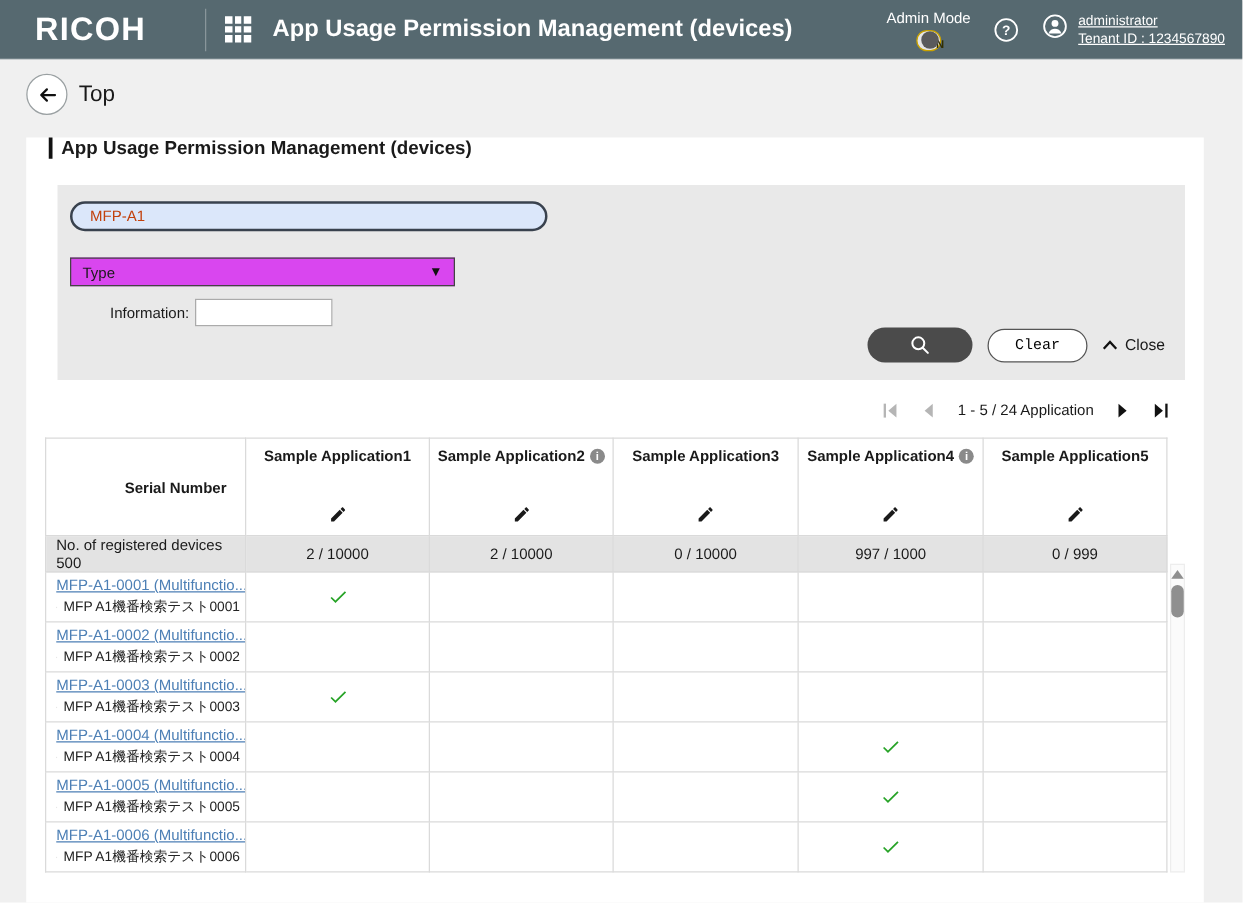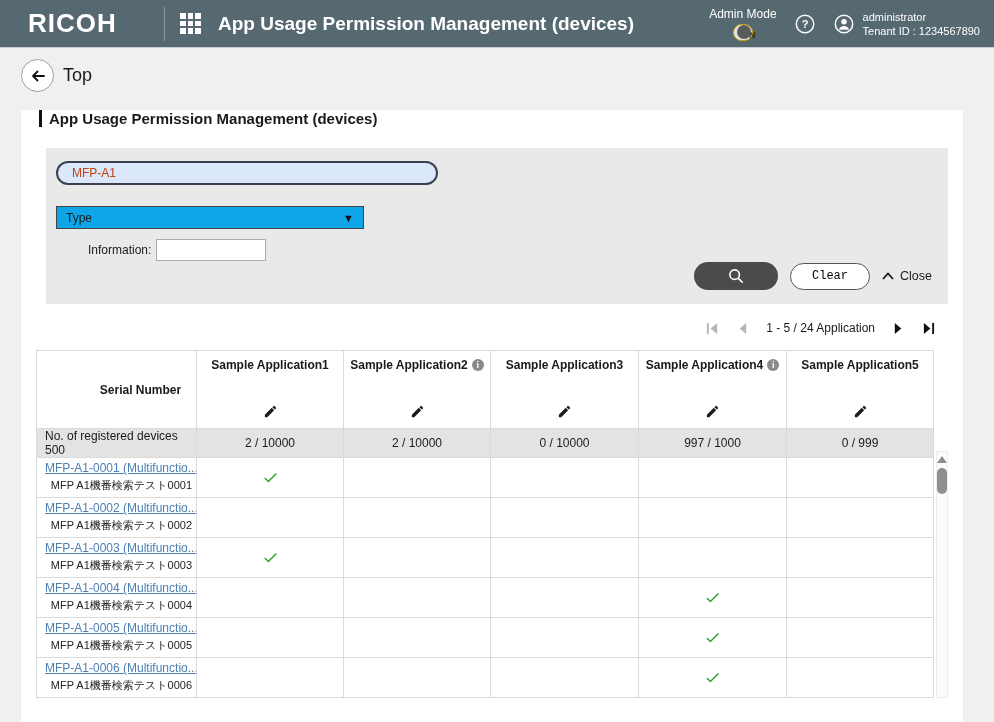--- a/index.html
+++ b/index.html
@@ -24,40 +24,40 @@
   .topbar-title { margin-left: 17px; font-size: 19px; font-weight: bold; white-space: nowrap; }
   .topbar-right { margin-left: auto; display: flex; align-items: center; gap: 17px; padding-right: 14px; }
   .admin-block { display: flex; flex-direction: column; align-items: center; gap: 3px; }
   .admin-label { font-size: 12px; }
   .toggle { width: 20px; height: 17px; background: #e5e5e5; border: 1px solid #c9a200;
     border-radius: 10px; position: relative; display: flex; align-items: flex-end; cursor: pointer; }
   .toggle-on { font-size: 9px; font-weight: bold; color: #332f00; margin-left: 8px; }
   .toggle-knob { position: absolute; right: 1px; top: 0.5px; width: 14px; height: 14px;
     background: #595a5c; border-radius: 50%; }
   .round-icon { width: 22px; height: 22px; cursor: pointer; }
-  .user-block { display: flex; align-items: center; gap: 8px; }
+  .user-block { display: flex; gap: 8px; text-decoration: underline; }
   .user-texts { font-size: 11px; line-height: 14px; }
   
   .back-row { display: flex; align-items: center; padding: 11px 0 0 21px; height: 46px; }
   .back-btn { width: 33px; height: 33px; border-radius: 50%; background: #fff;
     border: 1px solid #9aa0a2; display: flex; align-items: center; justify-content: center; cursor: pointer; }
   .back-label { margin-left: 9px; font-size: 18px; }
   
   .card { margin-left: 21px; margin-top: 8px; width: 942px; min-height: 616px;
     background: #fff; padding: 0 15px; }
   .page-title { margin: 17px 0 0 3px; padding-left: 7px; border-left: 3px solid #111;
     font-size: 15px; font-weight: bold; }
   .instruction { margin: 15px 0 0 3px; font-size: 12px; display: flex; align-items: center; gap: 5px; }
   
   .search-panel { margin: 21px 0 0 10px; height: 156px; background: #e9e9e9; position: relative; }
   .kw-input { position: absolute; left: 10px; top: 13px; width: 382px; height: 24px;
     border: 2px solid #39424e; border-radius: 13px; background: #dbe7fa;
     font-size: 12px; padding: 0 14px; font-family: inherit; color: #c2410c; }
   .type-select { position: absolute; left: 10px; top: 58px; width: 308px; height: 23px;
-    background: #0ea5e9; border: 1px solid #444; display: flex; align-items: center;
+    background: #d946ef; border: 1px solid #444; display: flex; align-items: center;
     font-size: 12px; padding: 0 9px; cursor: pointer; }
   .type-caret { margin-left: auto; font-size: 11px; color: #111; }
   .info-row { position: absolute; left: 42px; top: 91px; display: flex; align-items: center; gap: 5px; font-size: 12px; }
   .info-input { width: 110px; height: 22px; border: 1px solid #ababab; background: #fff;
     font-size: 12px; padding: 0 5px; font-family: inherit; }
   .panel-actions { position: absolute; right: 16px; bottom: 14px; display: flex; align-items: center; gap: 12px; }
   .search-btn { width: 84px; height: 28px; border-radius: 14px; background: #4b4b4b;
     border: none; display: flex; align-items: center; justify-content: center; cursor: pointer; }
   .clear-btn { width: 80px; height: 27px; border-radius: 14px; background: #fff;
     border: 1px solid #555; font-size: 12px; font-family: Liberation Mono, monospace; cursor: pointer; }

